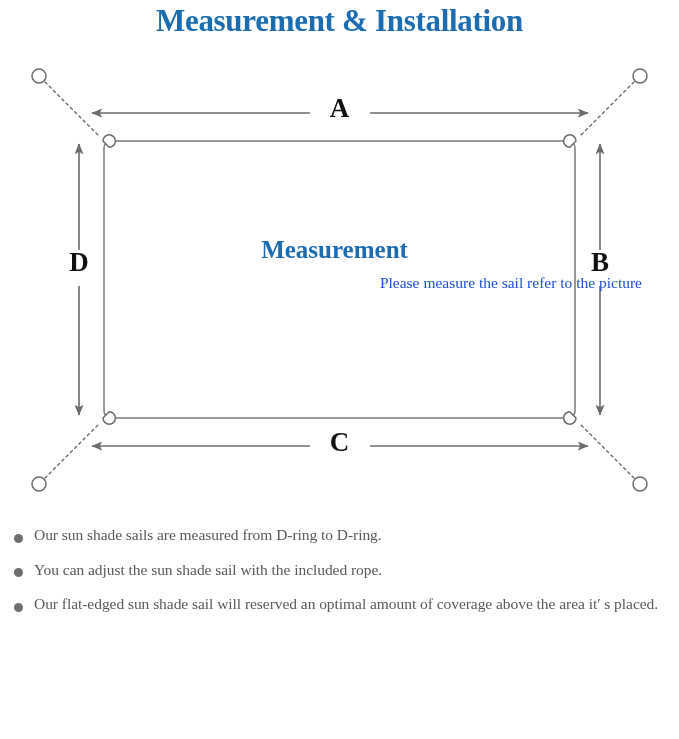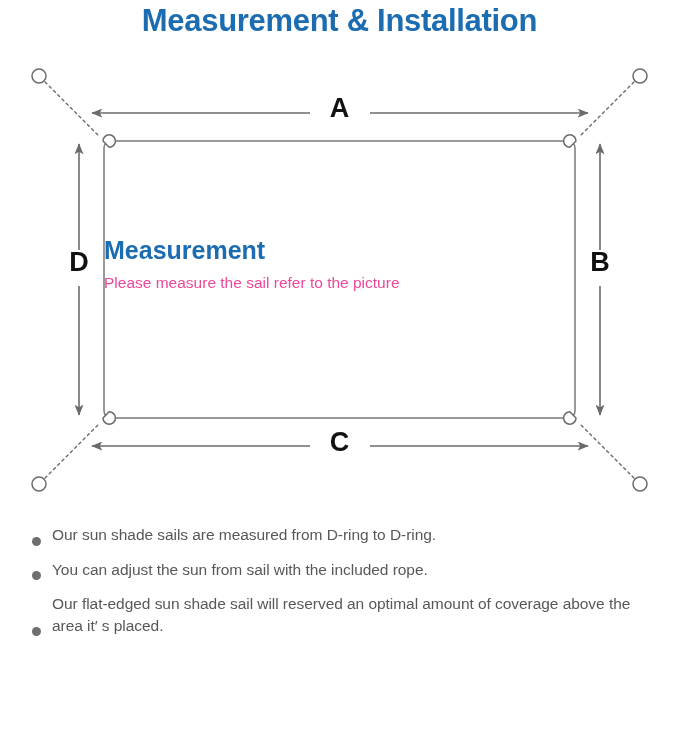--- a/index.html
+++ b/index.html
@@ -13,20 +13,21 @@
     height: 739px;
     font-family: "Liberation Sans", sans-serif;
     -webkit-font-smoothing: antialiased;
     overflow: hidden;
   }
   #page {
     position: relative;
     width: 679px;
     height: 739px;
     background: #ffffff;
+    font-family: Liberation Serif, serif;
   }
 
   
   #title {
     position: absolute;
     left: 0;
     top: 2px;
     width: 679px;
     text-align: center;
     font-size: 31px;
@@ -61,51 +62,53 @@
   #label-a { left: 0; top: 49px; width: 679px; text-align: center; }
   #label-c { left: 0; top: 383px; width: 679px; text-align: center; }
   #label-d { left: 62px; top: 203px; width: 34px; text-align: center; }
   #label-b { left: 583px; top: 203px; width: 34px; text-align: center; }
 
   #center-title {
     position: absolute;
     left: 104px;
     top: 189px;
     width: 427px;
+    text-align: center;
     font-size: 25px;
     font-weight: bold;
     color: #1b6cb0;
     line-height: 30px;
     white-space: nowrap;
+    padding-left: 17px;
   }
   #center-sub {
     position: absolute;
     left: 104px;
     top: 227px;
     width: 538px;
-    text-align: left;
+    text-align: right;
     font-size: 15.5px;
     font-weight: normal;
-    color: #ec4899;
+    color: #1d4ed8;
     line-height: 20px;
     white-space: nowrap;
   }
 
   
   #notes {
     position: absolute;
     left: 0;
     top: 524px;
     width: 679px;
   }
   .note {
     position: relative;
     display: flex;
-    align-items: flex-end;
-    padding: 0 18px 0 32px;
+    align-items: center;
+    padding: 0 18px 0 14px;
     margin-bottom: 13px;
   }
   .note-bullet {
     flex: 0 0 auto;
     width: 9px;
     height: 9px;
     border-radius: 50%;
     background: #6e6e70;
     margin-top: 7px;
     margin-right: 11px;
@@ -182,21 +185,21 @@
     <div id="center-sub">Please measure the sail refer to the picture</div>
   </div>
 
   <div id="notes">
     <div class="note">
       <span class="note-bullet"></span>
       <span class="note-text">Our sun shade sails are measured from D-ring to D-ring.</span>
     </div>
     <div class="note">
       <span class="note-bullet"></span>
-      <span class="note-text">You can adjust the sun from sail with the included rope.</span>
+      <span class="note-text">You can adjust the sun shade sail with the included rope.</span>
     </div>
     <div class="note">
       <span class="note-bullet"></span>
       <span class="note-text">Our flat-edged sun shade sail will reserved an optimal amount of coverage above the area it′ s placed.</span>
     </div>
   </div>
 
 </div>
 
 </body></html>

